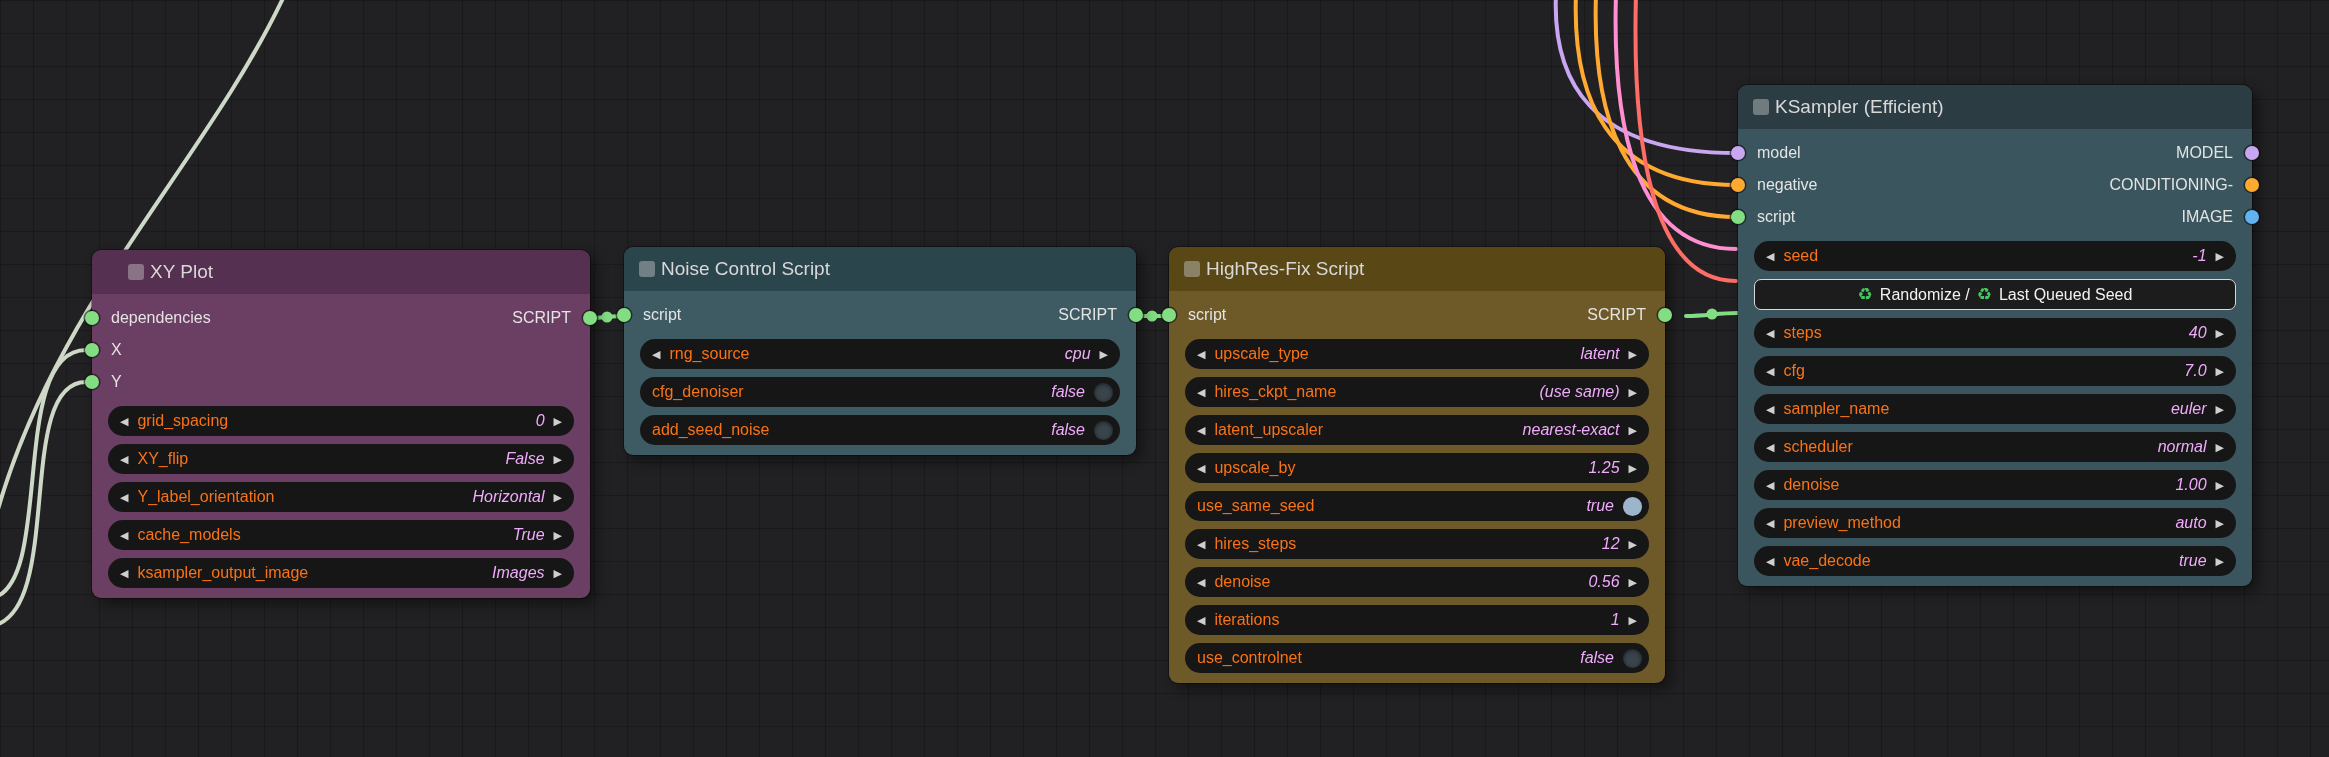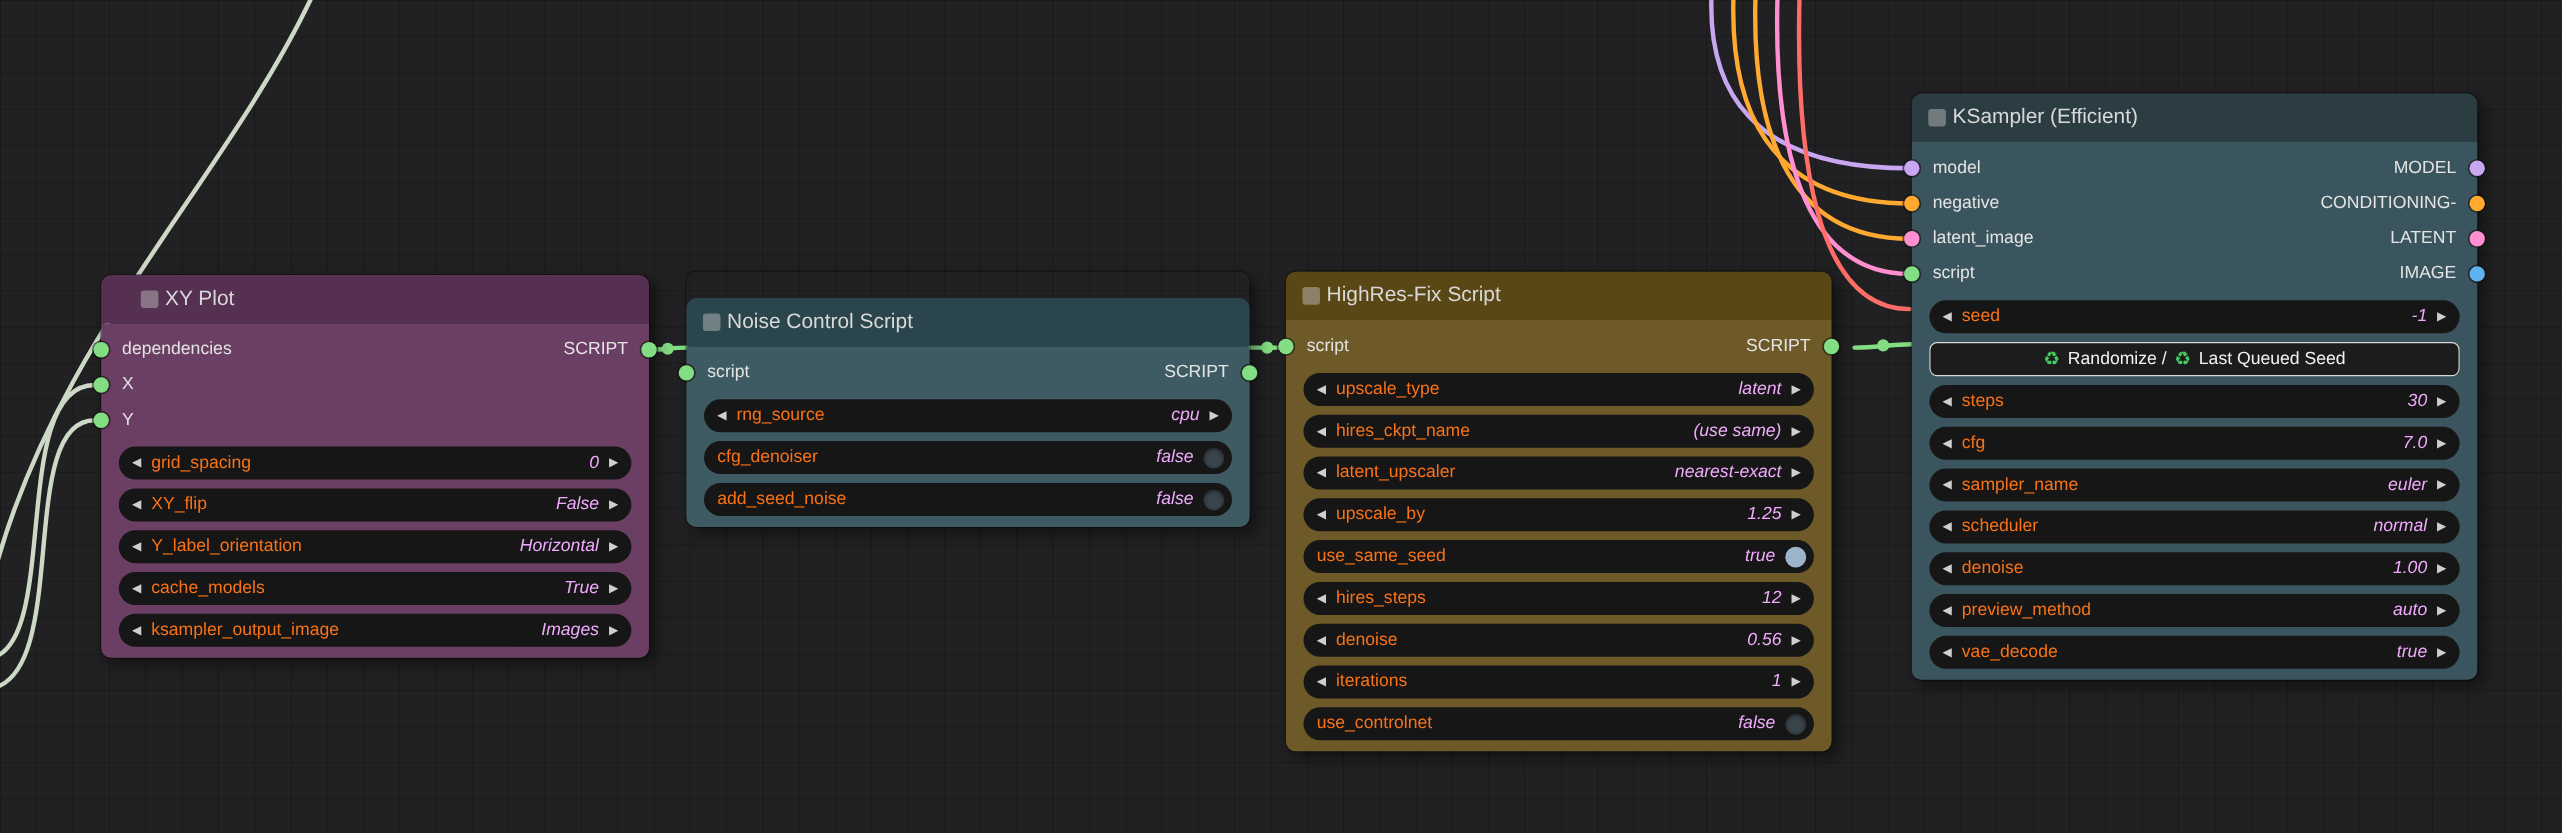--- a/index.html
+++ b/index.html
@@ -49,21 +49,21 @@
   .knob-on  { background:#9db5cb; }
 
   .seed-btn { height:31px; margin:8px 16px 0; background:#1c1c1c;
     border:1px solid #d8d8d8; border-radius:7px; display:flex;
     align-items:center; justify-content:center; gap:7px; color:#f2f2f2;
     font-size:16px; cursor:pointer; }
   .recycle { color:#45c860; font-size:17px; line-height:1; }
 
   
   .n-xyplot  .node-header { background:#563050;padding-left:36px; } .n-xyplot  .node-body { background:#6b3e63; }
-  .n-noise   .node-header { background:#2b454d;margin-top:24px; } .n-noise   .node-body { background:#3e5a63; }
+  .n-noise   .node-header { background:#2b454d; } .n-noise   .node-body { background:#3e5a63; }
   .n-hires   .node-header { background:#5a4716; } .n-hires   .node-body { background:#6e5a28; }
   .n-ksampler .node-header{ background:#2b3d43; } .n-ksampler .node-body { background:#3b555e; }
 
   .n-xyplot   { left:92px;   top:250px; width:498px; }
   .n-noise    { left:624px;  top:247px; width:512px; }
   .n-hires    { left:1169px; top:247px; width:496px; }
   .n-ksampler { left:1738px; top:85px;  width:514px; }
 </style>
 </head>
 <body>
@@ -261,27 +261,20 @@
         <span class="dot out c-violet"></span>
       </div>
       <div class="prow">
         <span class="dot in c-orange"></span>
         <span>negative</span>
         <span class="sp"></span>
         <span>CONDITIONING-</span>
         <span class="dot out c-orange"></span>
       </div>
       <div class="prow">
-        <span class="dot in c-pink"></span>
-        <span>latent_image</span>
-        <span class="sp"></span>
-        <span>LATENT</span>
-        <span class="dot out c-pink"></span>
-      </div>
-      <div class="prow">
         <span class="dot in c-green"></span>
         <span>script</span>
         <span class="sp"></span>
         <span>IMAGE</span>
         <span class="dot out c-blue"></span>
       </div>
 
       <div class="widget">
         <span class="arrow">◀</span>
         <span class="wlabel">seed</span>
@@ -292,21 +285,21 @@
       <div class="seed-btn">
         <span class="recycle">♻</span>
         <span>Randomize /</span>
         <span class="recycle">♻</span>
         <span>Last Queued Seed</span>
       </div>
 
       <div class="widget">
         <span class="arrow">◀</span>
         <span class="wlabel">steps</span>
-        <span class="wvalue">30</span>
+        <span class="wvalue">40</span>
         <span class="arrow">▶</span>
       </div>
       <div class="widget">
         <span class="arrow">◀</span>
         <span class="wlabel">cfg</span>
         <span class="wvalue">7.0</span>
         <span class="arrow">▶</span>
       </div>
       <div class="widget">
         <span class="arrow">◀</span>

